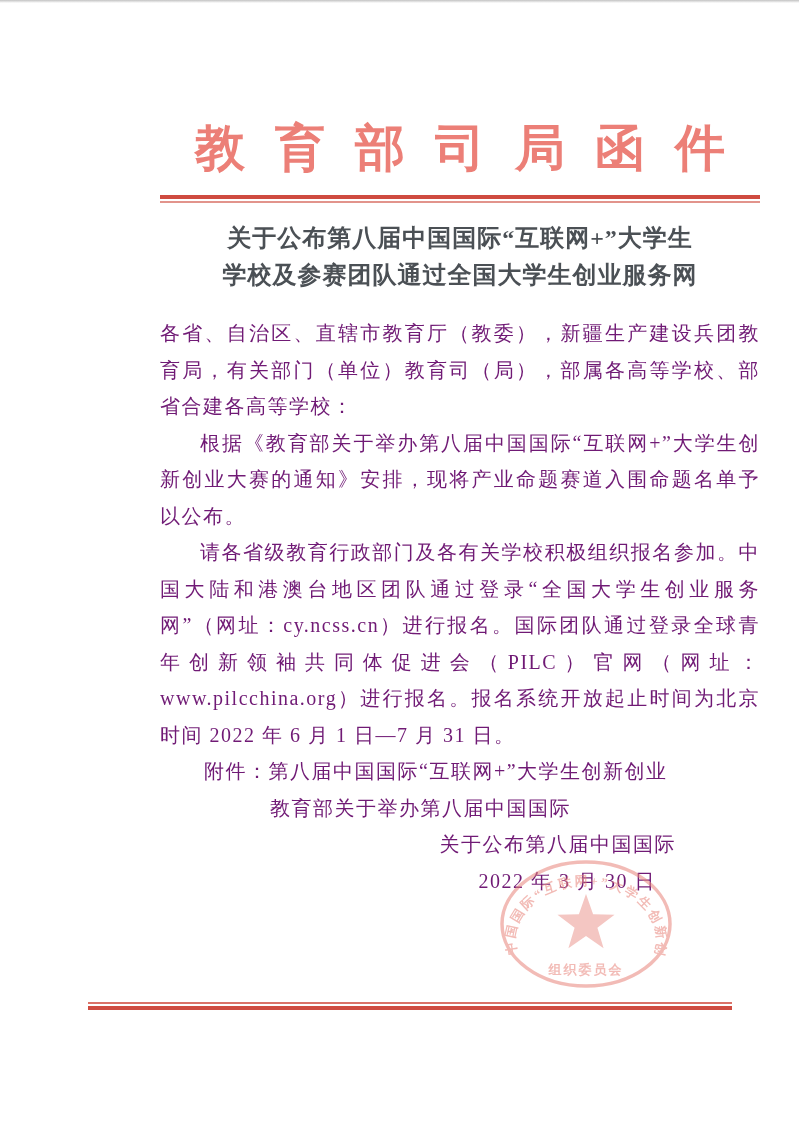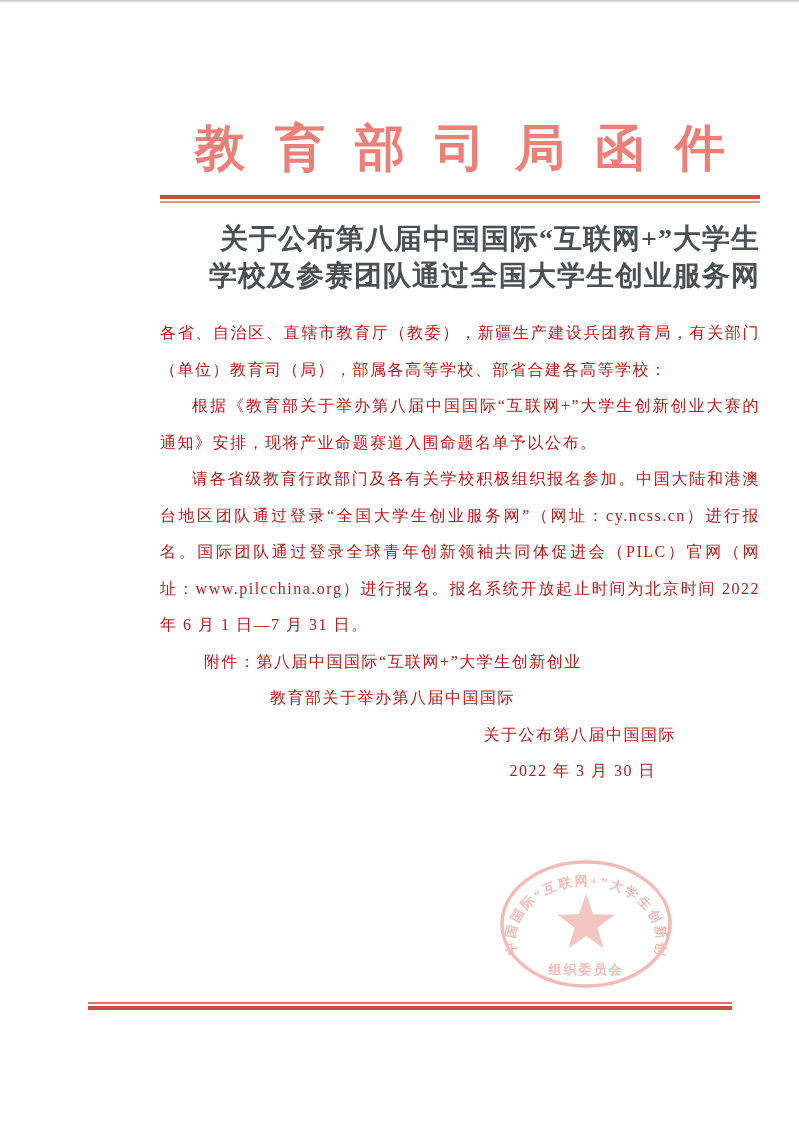--- a/index.html
+++ b/index.html
@@ -50,32 +50,32 @@
     position: absolute;
     left: 88px;
     width: 644px;
     top: 1002px;
   }
   .rule-bottom .thin  { height: 2px; background: #db7268; }
   .rule-bottom .thick { height: 4px; background: #cf4b40; margin-top: 2px; }
 
   .doc-title {
     margin-top: 17px;
-    text-align: right;
-    font-size: 28px;
+    text-align: center;
+    font-size: 24px;
     font-weight: bold;
     color: #4b5055;
     line-height: 37px;
     letter-spacing: 1px;
   }
 
   .body-text {
     margin-top: 21px;
-    font-size: 16px;
-    color: #b91c1c;
+    font-size: 20px;
+    color: #701a75;
     line-height: 36.5px;
     letter-spacing: 1.5px;
     text-align: justify;
   }
 
   .para { text-indent: 2em; }
   .para-first { text-indent: 0; }
 
   .attachment-line1 { margin-left: 44px; }
   .attachment-line2 { margin-left: 110px; }

